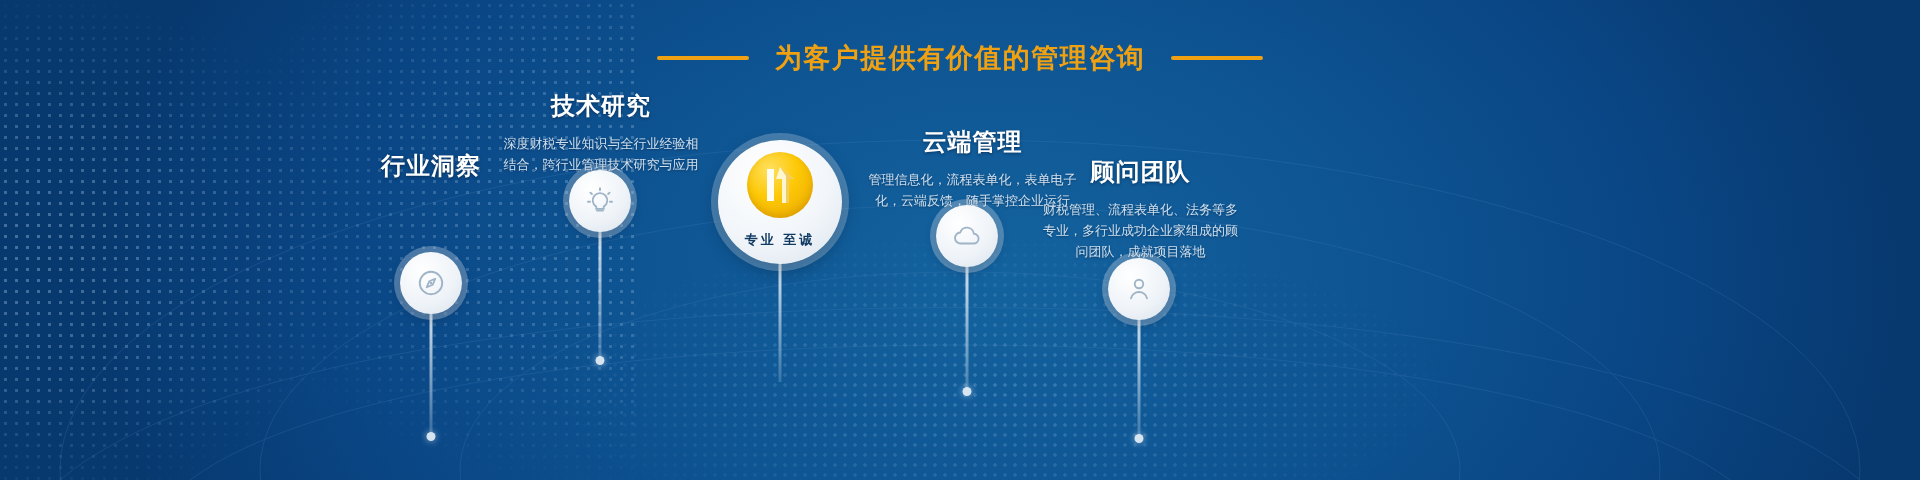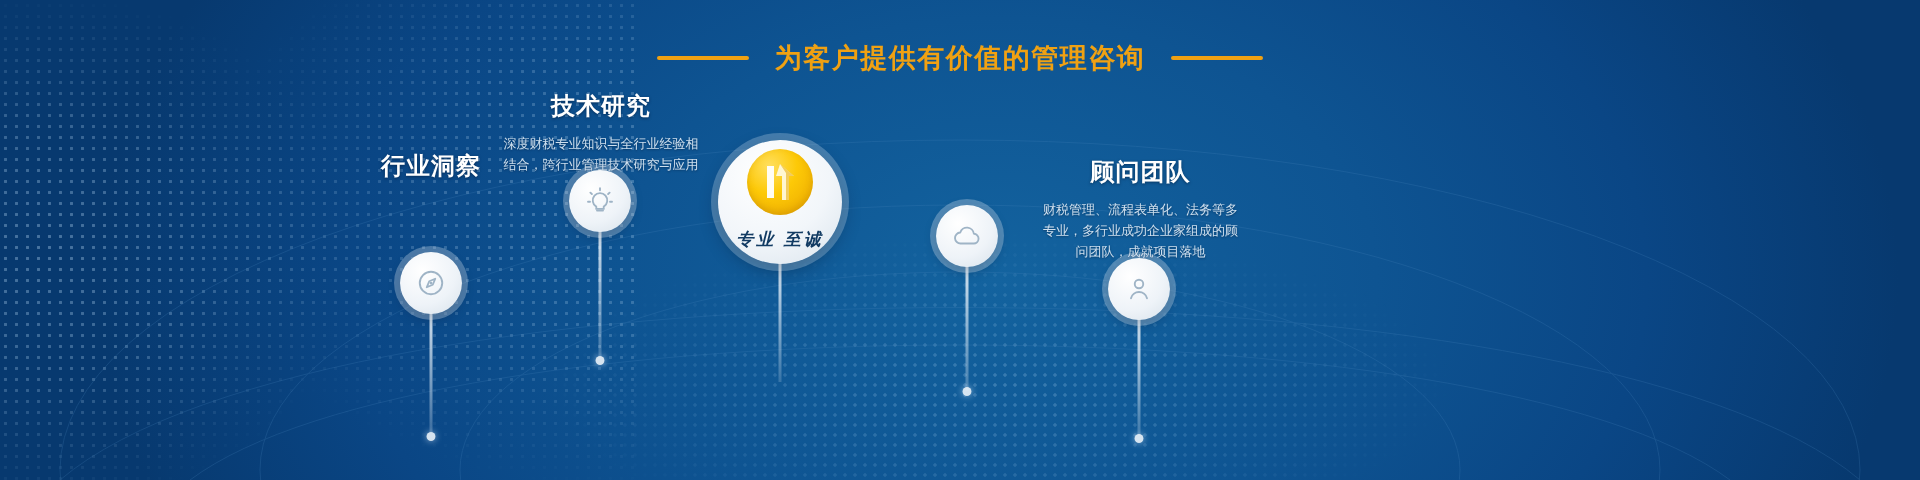--- a/index.html
+++ b/index.html
@@ -101,22 +101,22 @@
     display:flex;flex-direction:column;align-items:center;justify-content:center;
   }
   .logo-coin{
     width:66px;height:66px;border-radius:50%;margin-top:-4px;
     background:radial-gradient(circle at 34% 26%, #ffdf5e 0%, #fdc907 42%, #eaa600 100%);
     display:flex;align-items:center;justify-content:center;
     box-shadow:inset 0 -3px 7px rgba(160,105,0,.28);
   }
   .logo-mark{width:40px;height:42px;display:block;}
   .logo-text{
-    margin-top:13px;color:#123b63;font-size:17px;font-weight:bold;
-    letter-spacing:3px;white-space:nowrap;font-style:italic;
+    margin-top:13px;color:#123b63;font-size:13px;font-weight:bold;
+    letter-spacing:3px;white-space:nowrap;
   }
   .logo-stem{
     position:absolute;left:50%;top:122px;width:3px;height:120px;
     transform:translateX(-50%);
     background:linear-gradient(180deg, rgba(228,239,249,.95), rgba(228,239,249,.18));
   }
 </style>
 </head>
 <body>
 
@@ -184,20 +184,24 @@
         <svg class="logo-mark" viewBox="0 0 40 42">
           <path d="M7 5 h7 v32 h-7 Z" fill="#ffffff" opacity="0.95"></path>
           <path d="M20 3 L34 15 L29 15 L29 39 L22 39 L22 15 L16 15 Z" fill="#fff8d8" opacity="0.96"></path>
           <path d="M20 3 L34 15 L29 15 L29 39 L26 39 L26 12 Z" fill="#e8a900" opacity="0.55"></path>
         </svg>
       </div>
       <div class="logo-text">专业  至诚</div>
     </div>
   </div>
 
+  <div class="cardtext ta-c" style="left:855px;top:128px;width:235px;">
+    <div class="c-title">云端管理</div>
+    <div class="c-desc">管理信息化，流程表单化，表单电子化，云端反馈，随手掌控企业运行</div>
+  </div>
   <div class="marker" style="left:936px;top:205px;">
     <div class="m-stem" style="height:128px;"></div>
     <div class="m-dot" style="top:182px;"></div>
     <div class="m-circle">
       <svg class="m-icon" viewBox="0 0 24 24">
         <path d="M7 18 h10.2 a3.9 3.9 0 0 0 .3-7.8 A5.6 5.6 0 0 0 6.6 9.2 A4.4 4.4 0 0 0 7 18 Z"></path>
       </svg>
     </div>
   </div>
 

